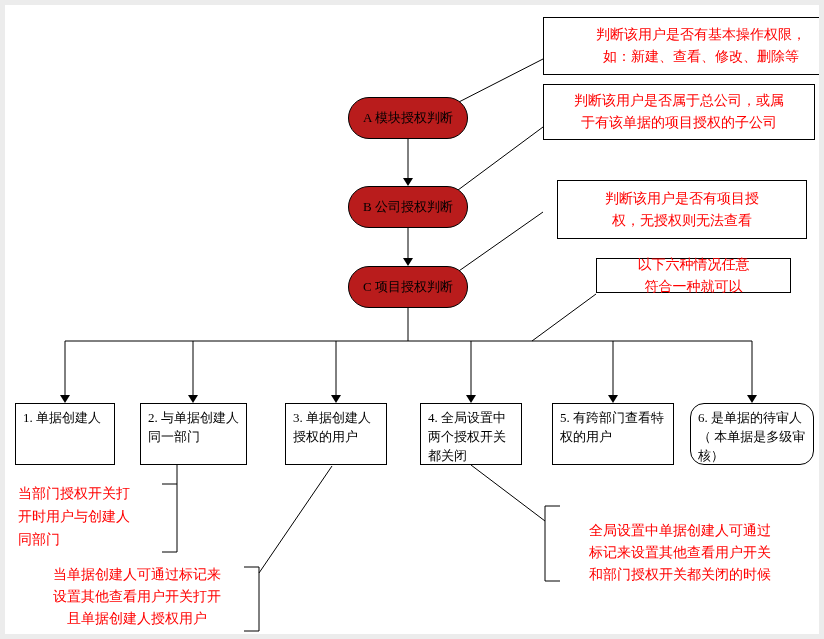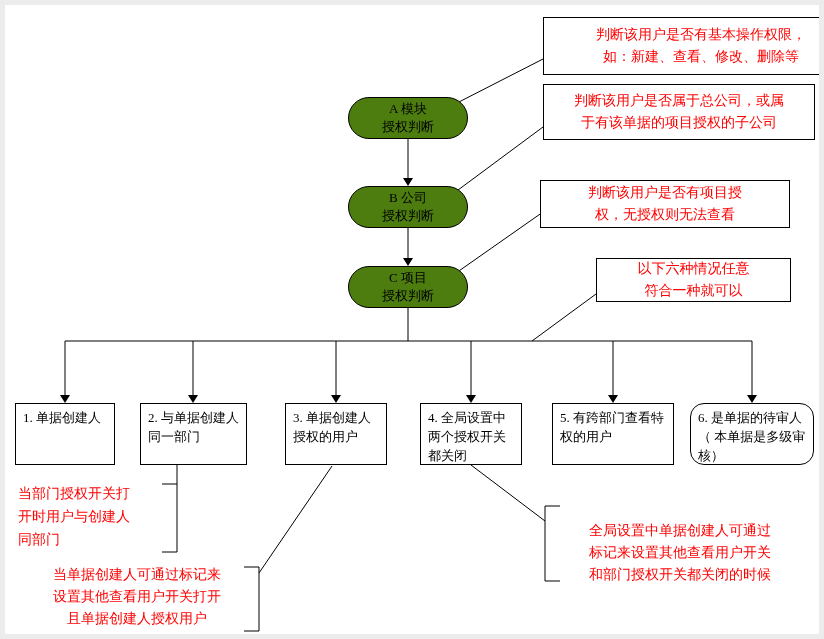--- a/index.html
+++ b/index.html
@@ -9,22 +9,22 @@
     background:#ffffff; overflow:hidden;
   }
   .frame {
     position:absolute; inset:0; border:5px solid #ececec;
     pointer-events:none; box-sizing:border-box;
   }
   svg.wires { position:absolute; left:0; top:0; width:824px; height:639px; }
 
   .oval {
     position:absolute; width:120px; height:42px;
-    border:1px solid #000; border-radius:21px; background:#4d7c0f;
-    display:flex; flex-direction:column; align-items:center; justify-content:center;
+    border:1px solid #000; border-radius:21px; background:#b91c1c;
+    display:flex; flex-direction:row; align-items:center; justify-content:center;
     font-size:13px; line-height:18px; color:#000; box-sizing:border-box;
   }
   .nbox {
     position:absolute; height:62px; border:1px solid #000; background:#fff;
     font-size:13px; line-height:19px; color:#000000;
     padding:4px 7px; box-sizing:border-box; word-break:break-all;
   }
   .callout {
     position:absolute; color:#ff0000; font-size:14px; line-height:22px;
     box-sizing:border-box; display:flex; flex-direction:column; justify-content:center;
@@ -98,26 +98,26 @@
   <div class="callout bordered center" style="left:543px; top:17px; width:316px; height:58px;">
     <span>判断该用户是否有基本操作权限，</span>
     <span>如：新建、查看、修改、删除等</span>
   </div>
 
   <div class="callout bordered center" style="left:543px; top:84px; width:272px; height:56px;">
     <span>判断该用户是否属于总公司，或属</span>
     <span>于有该单据的项目授权的子公司</span>
   </div>
 
-  <div class="callout bordered center" style="left:540px; top:180px; width:250px; height:48px;">
+  <div class="callout bordered center" style="left:557px; top:180px; width:250px; height:59px;">
     <span>判断该用户是否有项目授</span>
     <span>权，无授权则无法查看</span>
   </div>
 
-  <div class="callout bordered center" style="left:596px; top:258px; width:195px; height:44px;">
+  <div class="callout bordered center" style="left:596px; top:258px; width:195px; height:35px;">
     <span>以下六种情况任意</span>
     <span>符合一种就可以</span>
   </div>
 
   <div class="callout left" style="left:18px; top:481px; width:142px; height:70px; line-height:23px;">
     <span>当部门授权开关打</span>
     <span>开时用户与创建人</span>
     <span>同部门</span>
   </div>
 

